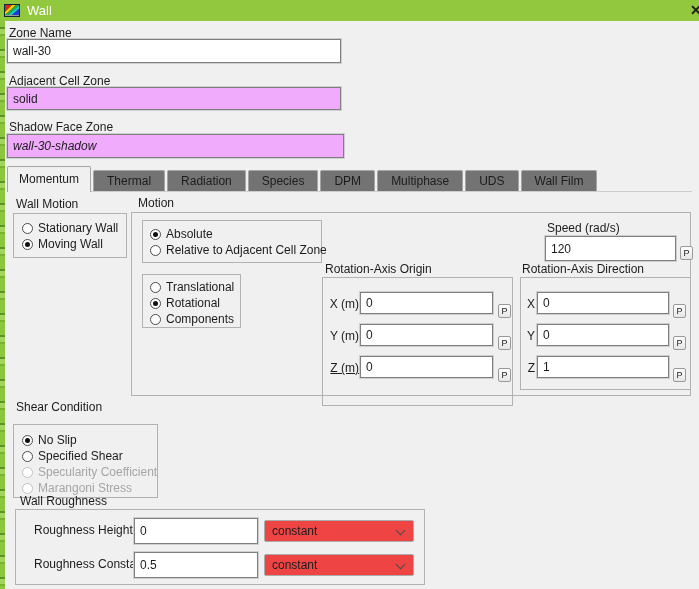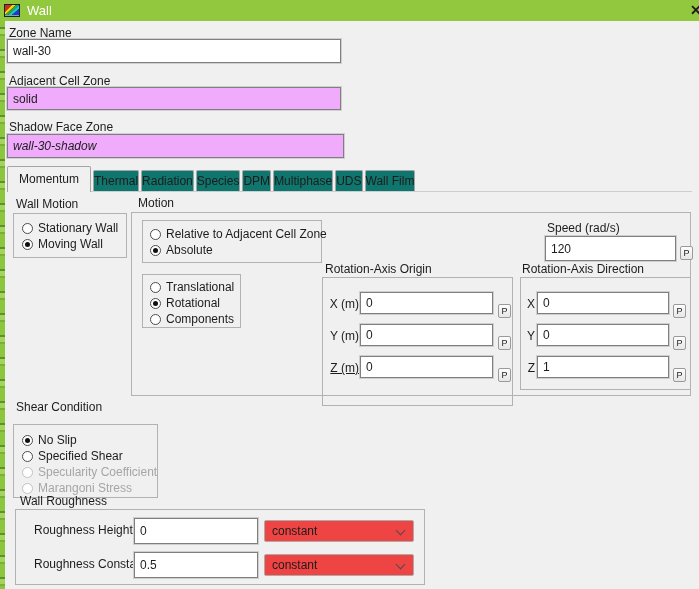--- a/index.html
+++ b/index.html
@@ -31,21 +31,21 @@
   .grp{position:absolute;border:1px solid #b2b2b2;box-sizing:border-box;background:transparent;}
   
   .radio-row{display:flex;align-items:center;height:16px;white-space:nowrap;}
   .rb{width:11px;height:11px;border-radius:50%;border:1px solid #4d4d4d;background:#fff;
       box-sizing:border-box;position:relative;margin-right:5px;flex:0 0 auto;}
   .rb.on::after{content:"";position:absolute;left:2px;top:2px;width:5px;height:5px;border-radius:50%;background:#101010;}
   .radio-row.dis{color:#a6a6a6;}
   .radio-row.dis .rb{border-color:#c2c2c2;}
   
   #tabbar{left:7px;top:166px;width:685px;height:26px;display:flex;align-items:flex-end;border-bottom:1px solid #cdcdcd;box-sizing:border-box;}
-  .tab{height:21px;line-height:20px;padding:0 0;margin-right:2px;background:#0f766e;
+  .tab{height:21px;line-height:20px;padding:0 13px;margin-right:2px;background:#737373;
        border:1px solid #a5a5a5;border-bottom:none;border-top-left-radius:2px;border-top-right-radius:2px;
        box-sizing:border-box;white-space:nowrap;}
   .tab.active{height:26px;line-height:24px;margin-bottom:-1px;padding:0 11px;background:#f0f0f0;position:relative;z-index:2;}
   
   .p-btn{position:absolute;width:13px;height:14px;box-sizing:border-box;
          background:linear-gradient(#fdfdfd,#e6e6e6);border:1px solid #9a9a9a;border-radius:2px;
          font-size:9px;line-height:12px;text-align:center;color:#1c1c1c;}
   
   .dropdown{position:absolute;box-sizing:border-box;background:#ef4444;border:1px solid #ababab;
             border-radius:2px;display:flex;align-items:center;padding:0 22px 0 7px;}
@@ -132,26 +132,26 @@
     <span class="rb on"></span>
     <span>Moving Wall</span>
   </div>
 </div>
 
 <span class="lbl" id="motion-label">Motion</span>
 <div class="grp" id="motion-group"></div>
 
 <div class="grp" id="motion-frame-box">
   <div class="radio-row">
+    <span class="rb on"></span>
+    <span>Absolute</span>
+  </div>
+  <div class="radio-row">
     <span class="rb"></span>
     <span>Relative to Adjacent Cell Zone</span>
-  </div>
-  <div class="radio-row">
-    <span class="rb on"></span>
-    <span>Absolute</span>
   </div>
 </div>
 
 <span class="lbl" id="speed-label">Speed (rad/s)</span>
 <input class="tb" id="speed-input" value="120" style="">
 <div class="p-btn" id="speed-p">P</div>
 
 <div class="grp" id="motion-type-box">
   <div class="radio-row">
     <span class="rb"></span>

